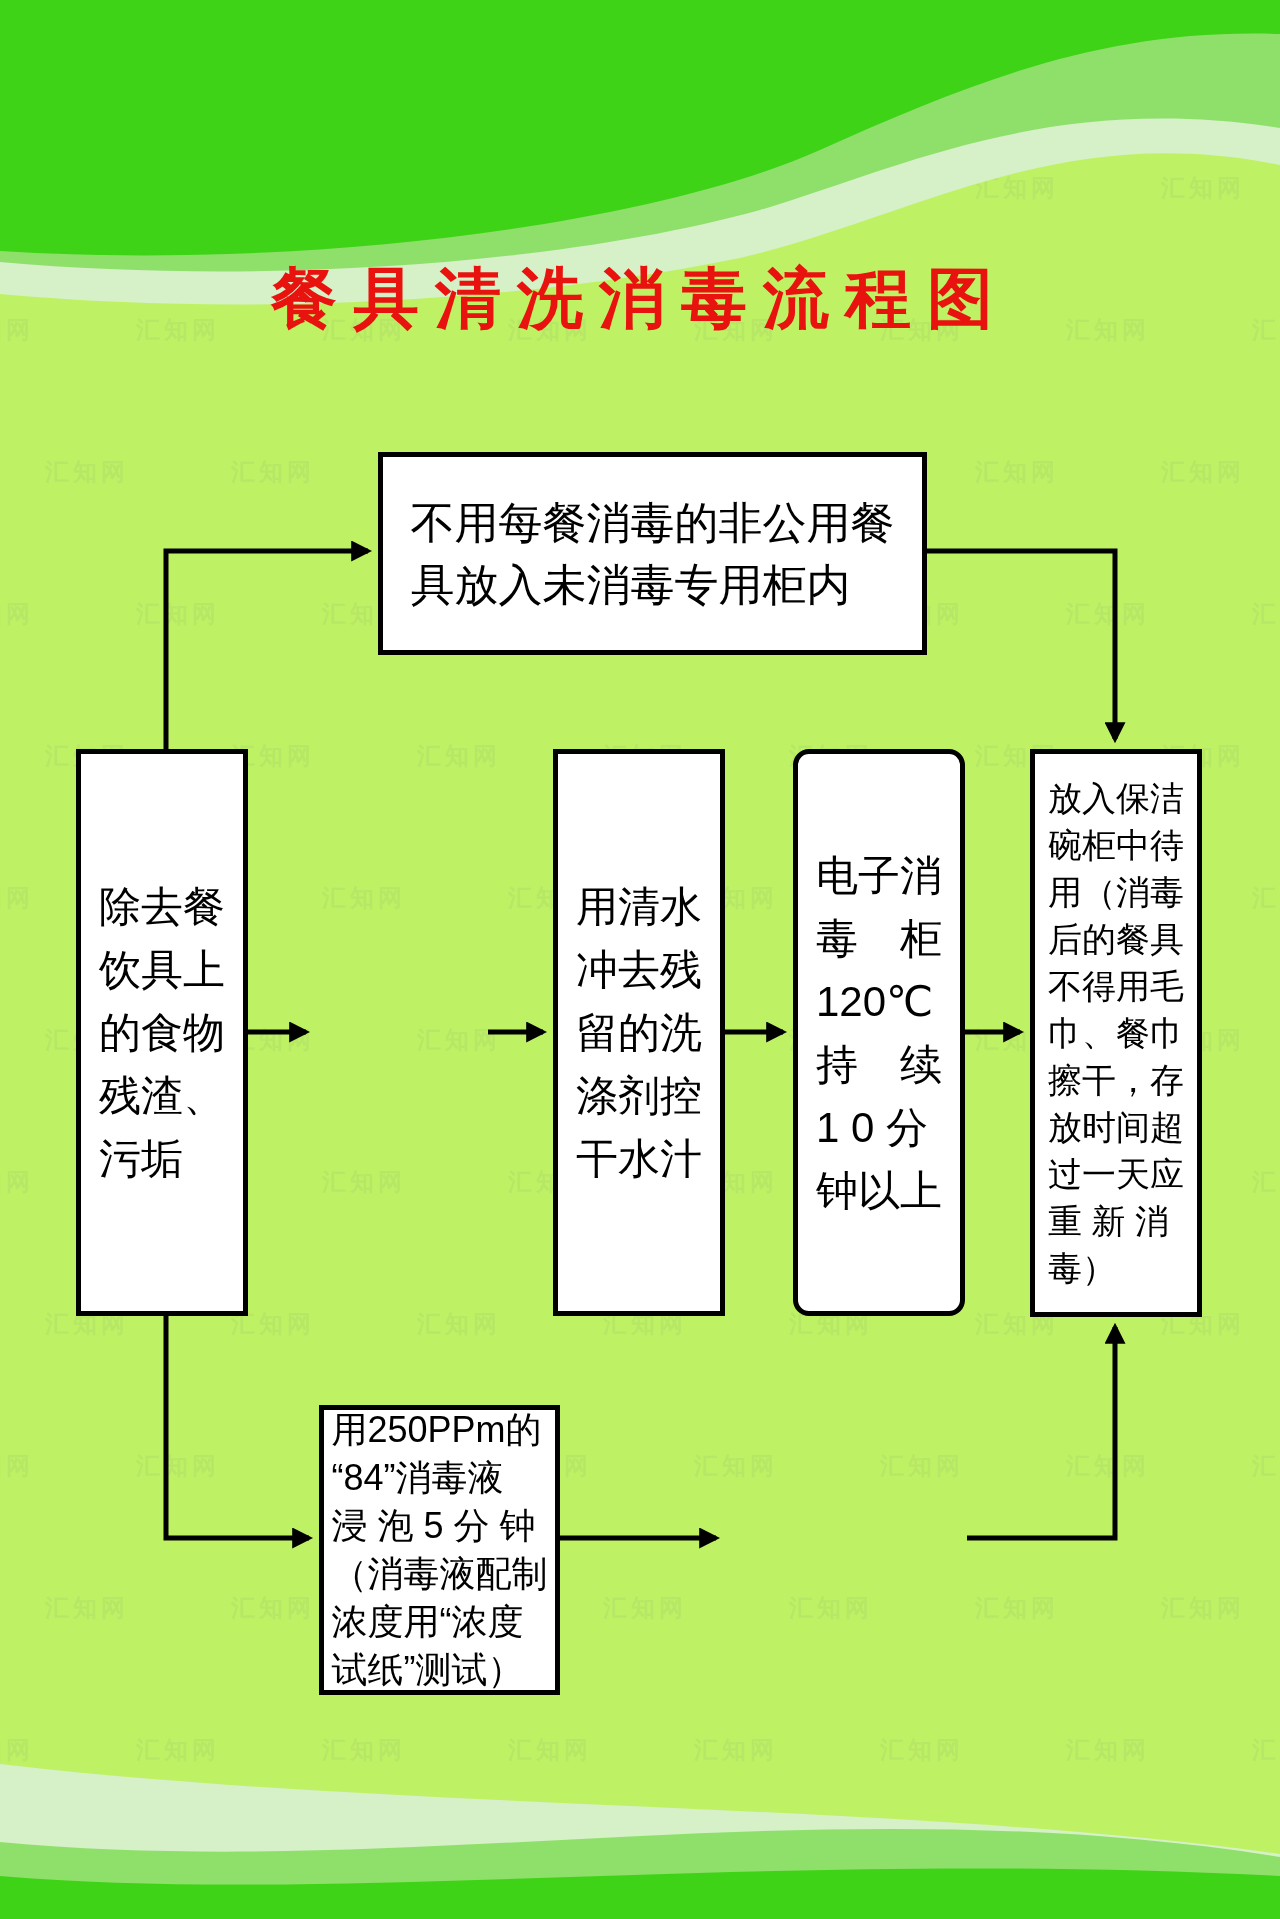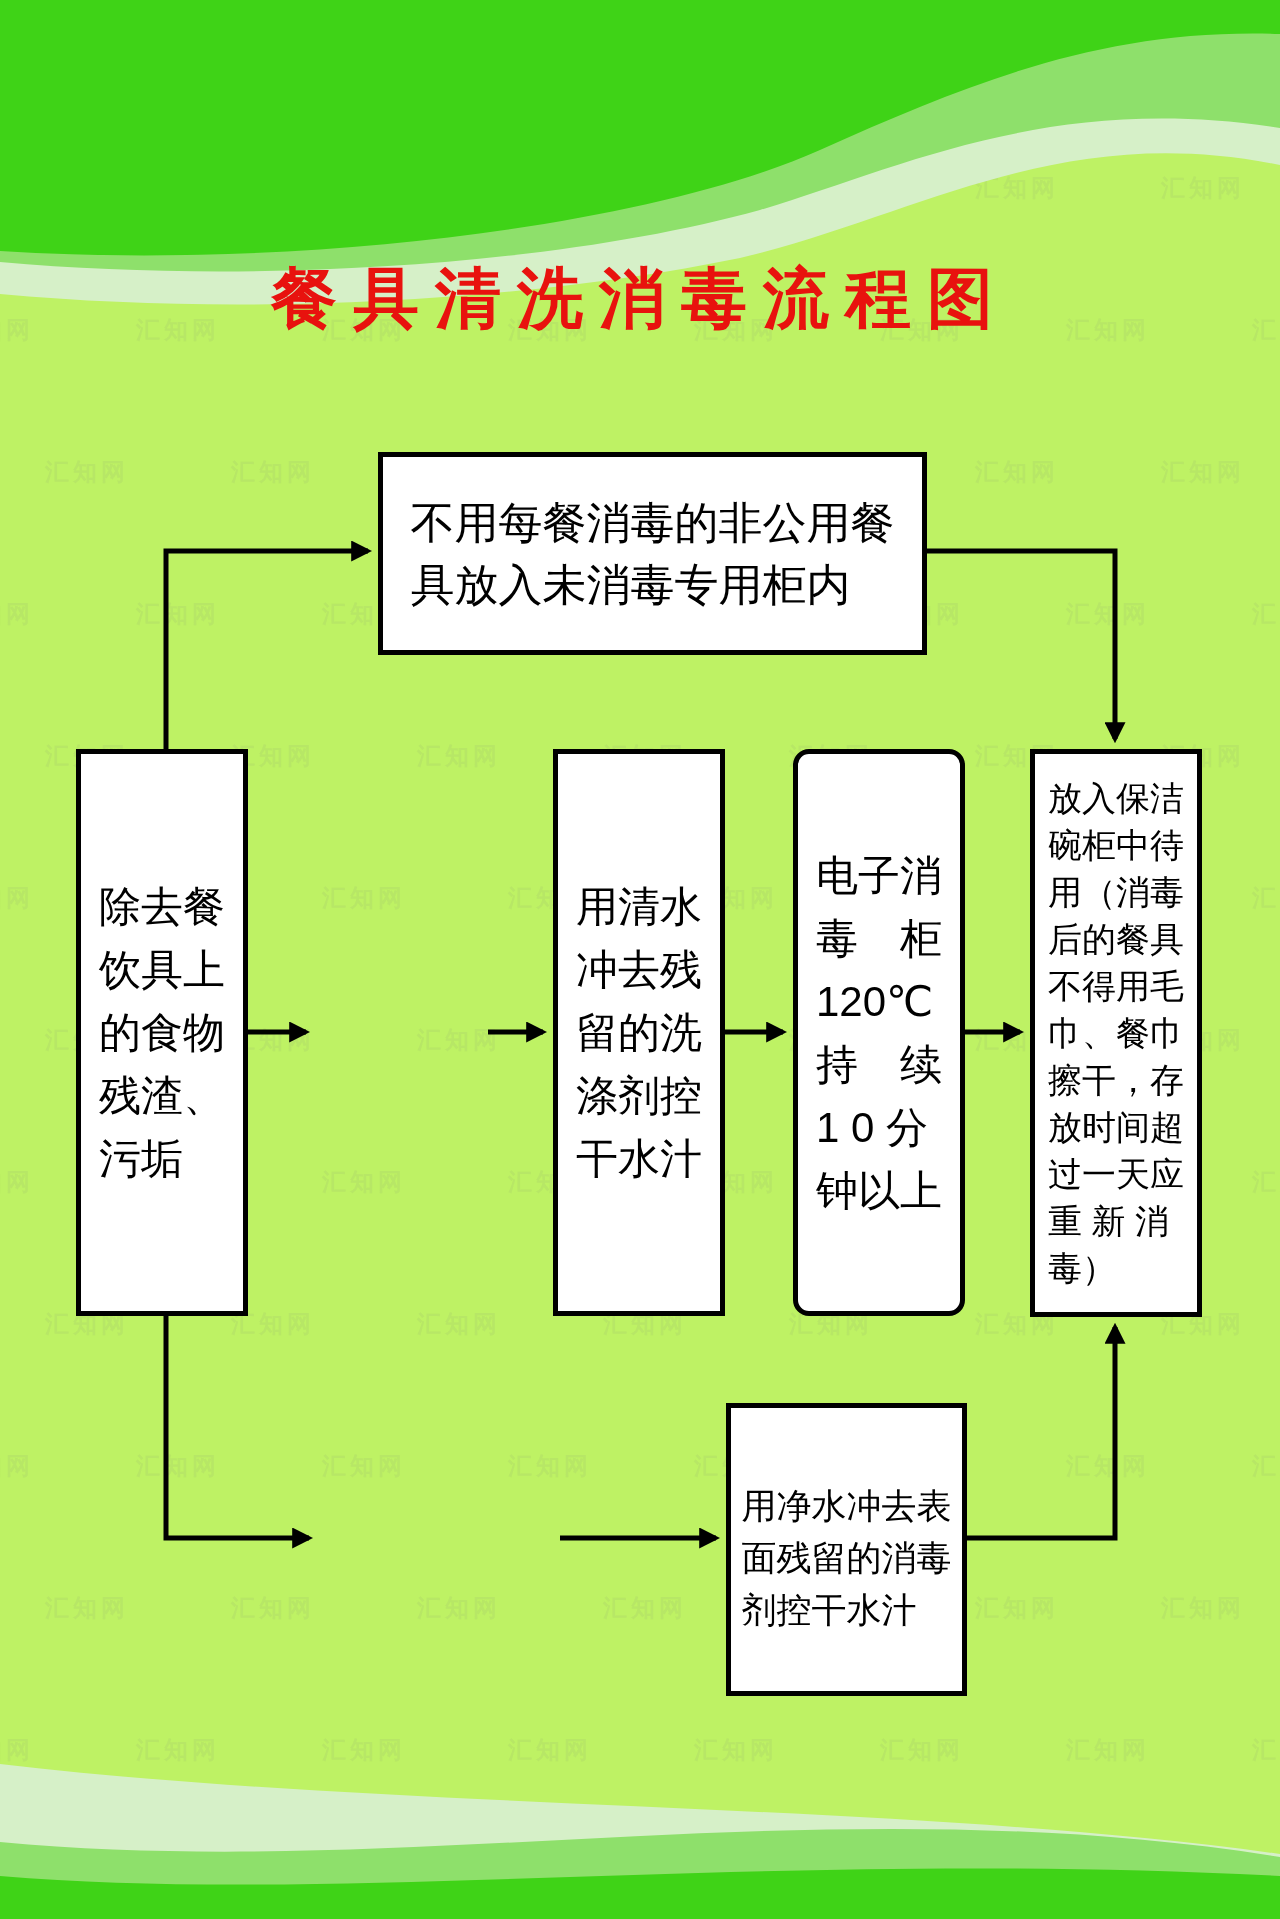--- a/index.html
+++ b/index.html
@@ -213,26 +213,29 @@
 后的餐具
 不得用毛
 巾、餐巾
 擦干，存
 放时间超
 过一天应
 重 新 消
 毒）</span>
   </div>
 
-
-  <div class="fbox" id="box-a2">
-    <span class="txt">用净水冲去表
-面残留的消毒
-剂控干水汁</span>
-  </div>
+  <div class="fbox" id="box-a1">
+    <span class="txt">用250PPm的
+“84”消毒液
+浸 泡 5 分 钟
+（消毒液配制
+浓度用“浓度
+试纸”测试）</span>
+  </div>
+
 
   <svg id="arrows" width="1280" height="1919" viewBox="0 0 1280 1919" fill="none">
     <defs>
       <marker id="arr" viewBox="0 0 10 10" refX="8" refY="5" markerWidth="4.2" markerHeight="4.2" orient="auto-start-reverse">
         <path d="M0,0 L10,5 L0,10 Z" fill="#000"></path>
       </marker>
     </defs>
     <polyline points="166,749 166,551 368,551" stroke="#000" stroke-width="5" marker-end="url(#arr)"></polyline>
     <polyline points="927,551 1115,551 1115,739" stroke="#000" stroke-width="5" marker-end="url(#arr)"></polyline>
     <polyline points="248,1032 306,1032" stroke="#000" stroke-width="5" marker-end="url(#arr)"></polyline>

